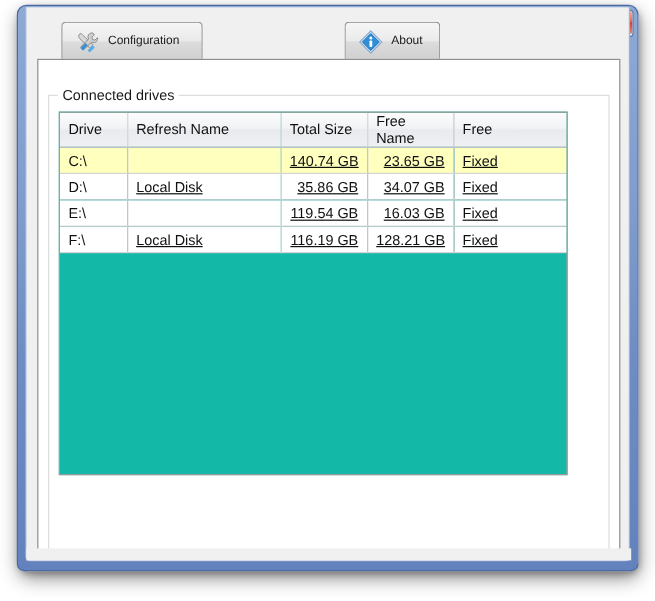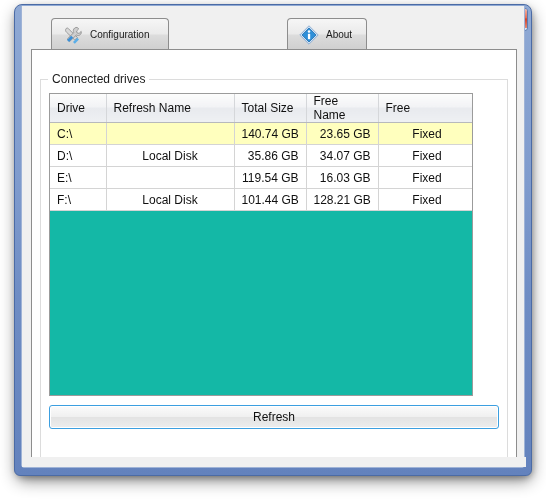--- a/index.html
+++ b/index.html
@@ -239,22 +239,22 @@
     border-right: 1px solid #d4d4d4;
     border-bottom: 1px solid #d4d4d4;
     padding: 0 7px;
     box-sizing: border-box;
     background: #ffffff;
     white-space: nowrap;
     overflow: hidden;
   }
   #drive-table tbody tr.highlight td { background: #ffffbe; }
   #drive-table tbody td.right-pad { border-right: none; }
-  .cell-c { text-align: center; }
-  .cell-r { text-align: right; padding-right: 10px; }
+  .cell-c { text-align: left; text-decoration: underline; }
+  .cell-r { text-align: right; padding-right: 10px; text-decoration: underline; }
   .cell-l { text-align: left; }
 
   
   .col-drive  { width: 56px; }
   .col-volume { width: 128px; }
   .col-total  { width: 72px; }
   .col-free   { width: 72px; }
   .col-type   { width: 98px; }
   .col-rest   { width: 22px; }
 
@@ -396,32 +396,29 @@
                     <td class="cell-l">E:\</td>
                     <td class="cell-c"></td>
                     <td class="cell-r">119.54 GB</td>
                     <td class="cell-r">16.03 GB</td>
                     <td class="cell-c">Fixed</td>
                     <td class="right-pad"></td>
                   </tr>
                   <tr>
                     <td class="cell-l">F:\</td>
                     <td class="cell-c">Local Disk</td>
-                    <td class="cell-r">101.44 GB</td>
+                    <td class="cell-r">116.19 GB</td>
                     <td class="cell-r">128.21 GB</td>
                     <td class="cell-c">Fixed</td>
                     <td class="right-pad"></td>
                   </tr>
                 </tbody>
               </table>
             </div>
 
-            <div id="refresh-button">
-              <span>Refresh</span>
-            </div>
           </div>
         </div>
       </div>
 
       <div id="bottom-strip"></div>
     </div>
   </div>
 </div>
 
 </body></html>

